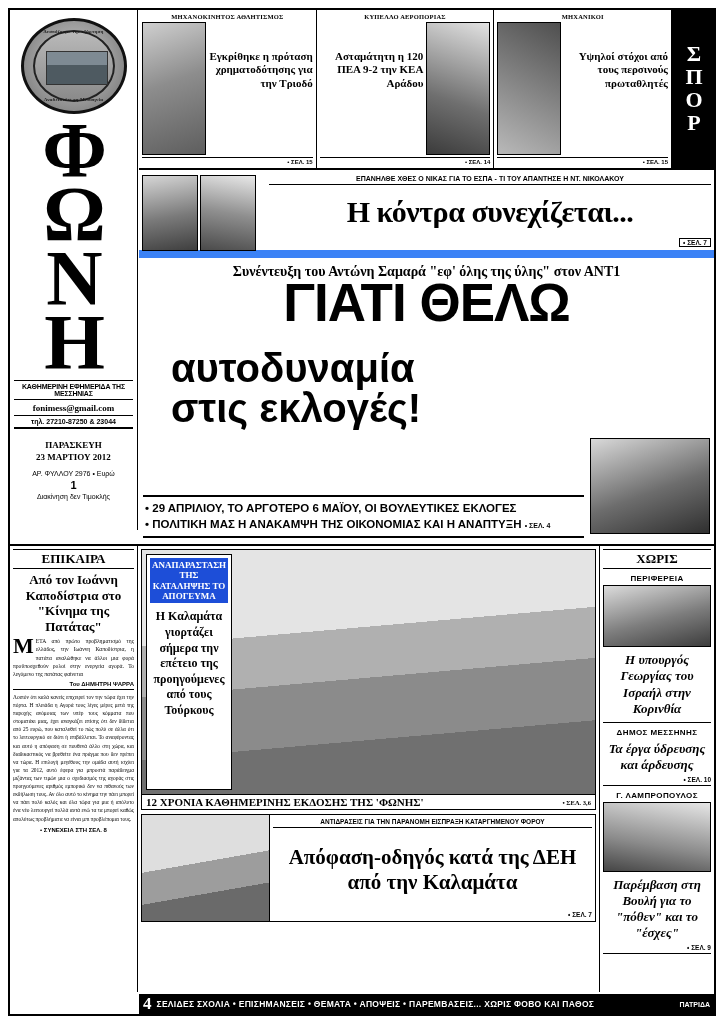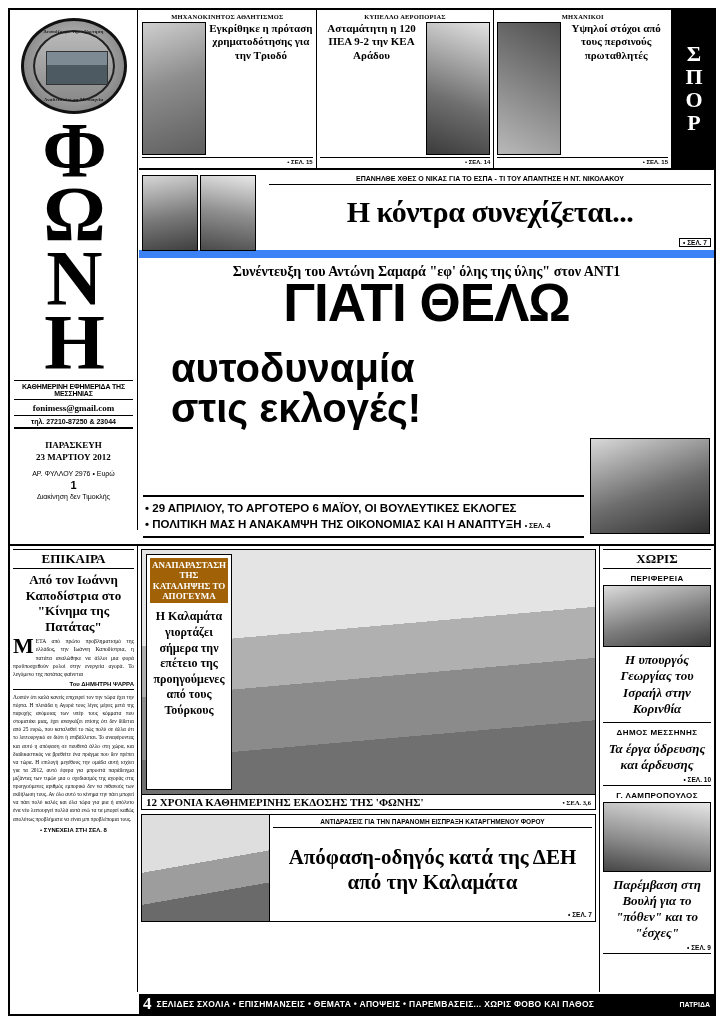--- a/index.html
+++ b/index.html
@@ -115,21 +115,22 @@
   .teaser-photo {
     width: 64px; flex: none;
     background: linear-gradient(160deg, #cfcfcf, #8d8d8d 45%, #5e5e5e);
     border: 1px solid #000;
   }
   .teaser-photo.p2 { background: linear-gradient(200deg, #e2e2e2, #6f6f6f 60%, #3b3b3b); }
   .teaser-photo.p3 { background: linear-gradient(30deg, #b9b9b9, #4f4f4f); }
   .teaser-text {
     flex: 1; font-family: "Liberation Serif", serif;
     font-weight: bold; font-size: 11px; line-height: 1.22;
-    text-align: center;
+    text-align: right;
+    margin-top: 28px;
   }
   .teaser-ref {
     font-size: 6px; font-weight: bold; text-align: right;
     border-top: 1px solid #000; margin-top: 2px; padding-top: 1px;
   }
   .sport-box {
     flex: 0 0 42px; border-left: 2px solid #000;
     background: #000; color: #fff;
     display: flex; flex-direction: column; align-items: center;
     justify-content: center; gap: 2px;
@@ -246,21 +247,21 @@
   .photo-story { position: relative; border: 1px solid #000; height: 246px; }
   .photo-story .img {
     position: absolute; inset: 0;
     background: linear-gradient(175deg, #e4e4e4 0 34%, #b0b0b0 34% 52%, #8b8b8b 52% 74%, #707070 74% 100%);
   }
   .photo-story .overlay-box {
     position: absolute; left: 4px; top: 4px; width: 86px; bottom: 4px;
     background: #fff; border: 1px solid #000; padding: 3px;
   }
   .ov-kicker {
-    background: #a16207; color: #fff; text-align: center;
+    background: #1d4ed8; color: #fff; text-align: center;
     font-family: "Liberation Serif", serif; font-weight: bold;
     font-size: 9px; line-height: 1.15; padding: 2px 1px;
   }
   .ov-text {
     font-family: "Liberation Serif", serif; font-weight: bold;
     font-size: 12px; line-height: 1.3; text-align: center; padding-top: 6px;
   }
   .story-caption {
     border: 1px solid #000; border-top: none;
     display: flex; align-items: center; justify-content: space-between;

